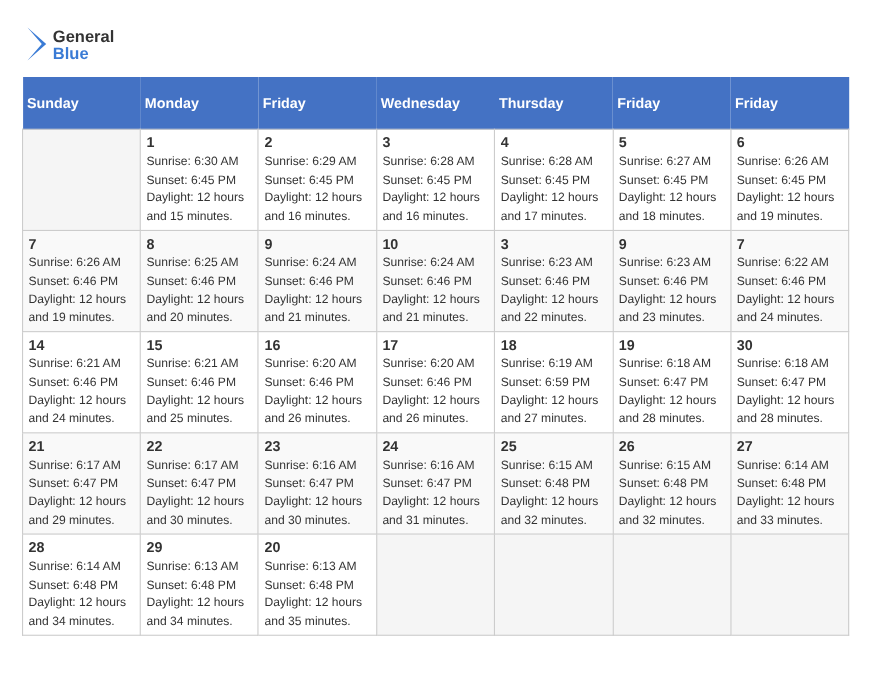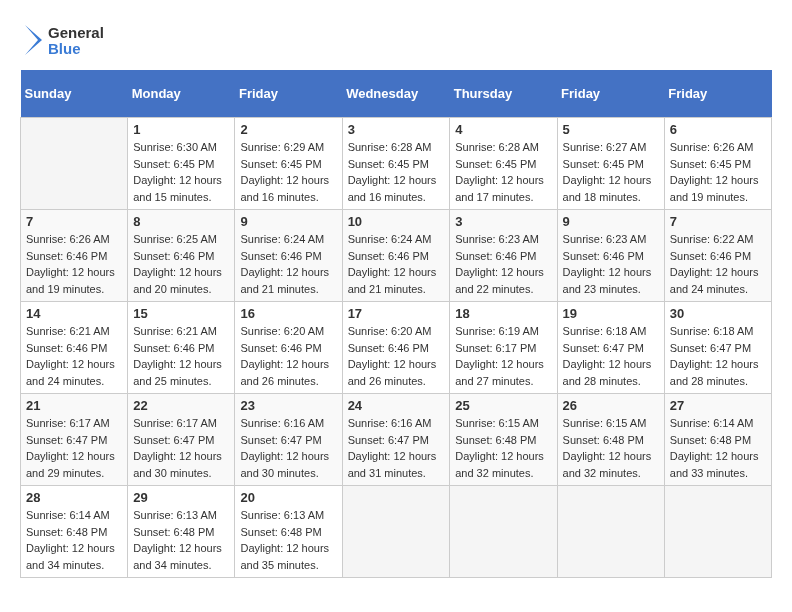--- a/index.html
+++ b/index.html
@@ -172,21 +172,21 @@
 and 25 minutes.</span></td>
         <td><span class="day-number">16</span><span class="day-info" style="white-space: pre-line;">Sunrise: 6:20 AM
 Sunset: 6:46 PM
 Daylight: 12 hours
 and 26 minutes.</span></td>
         <td><span class="day-number">17</span><span class="day-info" style="white-space: pre-line;">Sunrise: 6:20 AM
 Sunset: 6:46 PM
 Daylight: 12 hours
 and 26 minutes.</span></td>
         <td><span class="day-number">18</span><span class="day-info" style="white-space: pre-line;">Sunrise: 6:19 AM
-Sunset: 6:17 PM
+Sunset: 6:59 PM
 Daylight: 12 hours
 and 27 minutes.</span></td>
         <td><span class="day-number">19</span><span class="day-info" style="white-space: pre-line;">Sunrise: 6:18 AM
 Sunset: 6:47 PM
 Daylight: 12 hours
 and 28 minutes.</span></td>
         <td><span class="day-number">30</span><span class="day-info" style="white-space: pre-line;">Sunrise: 6:18 AM
 Sunset: 6:47 PM
 Daylight: 12 hours
 and 28 minutes.</span></td>

